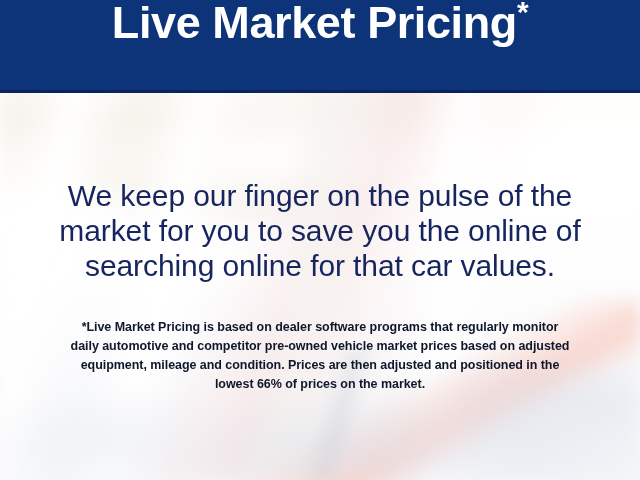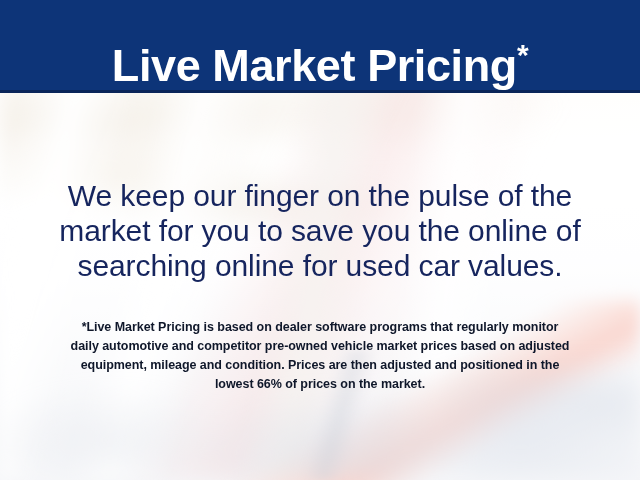--- a/index.html
+++ b/index.html
@@ -103,21 +103,21 @@
   #header-bar {
     position: absolute;
     left: 0;
     top: 0;
     width: 640px;
     height: 93px;
     background: #0d3478;
     box-sizing: border-box;
     border-bottom: 3px solid #0a2559;
     display: flex;
-    align-items: flex-end;
+    align-items: flex-start;
     justify-content: center;
   }
   #header-title {
     color: #ffffff;
     font-size: 45px;
     font-weight: bold;
     letter-spacing: -0.4px;
     line-height: 1;
     white-space: nowrap;
     margin: 0;
@@ -173,21 +173,21 @@
   <div class="bg-layer bg-curve"></div>
   <div class="bg-layer bg-veil"></div>
 
   <div id="header-bar">
     <div id="header-title"><span>Live Market Pricing</span><span class="star">*</span></div>
   </div>
 
   <div id="headline">
     <span class="hl-line">We keep our finger on the pulse of the</span>
     <span class="hl-line">market for you to save you the online of</span>
-    <span class="hl-line">searching online for used car values.</span>
+    <span class="hl-line">searching online for that car values.</span>
   </div>
 
   <div id="disclaimer">
     <span class="fp-line">*Live Market Pricing is based on dealer software programs that regularly monitor</span>
     <span class="fp-line">daily automotive and competitor pre-owned vehicle market prices based on adjusted</span>
     <span class="fp-line">equipment, mileage and condition. Prices are then adjusted and positioned in the</span>
     <span class="fp-line">lowest 66% of prices on the market.</span>
   </div>
 
 </div>

